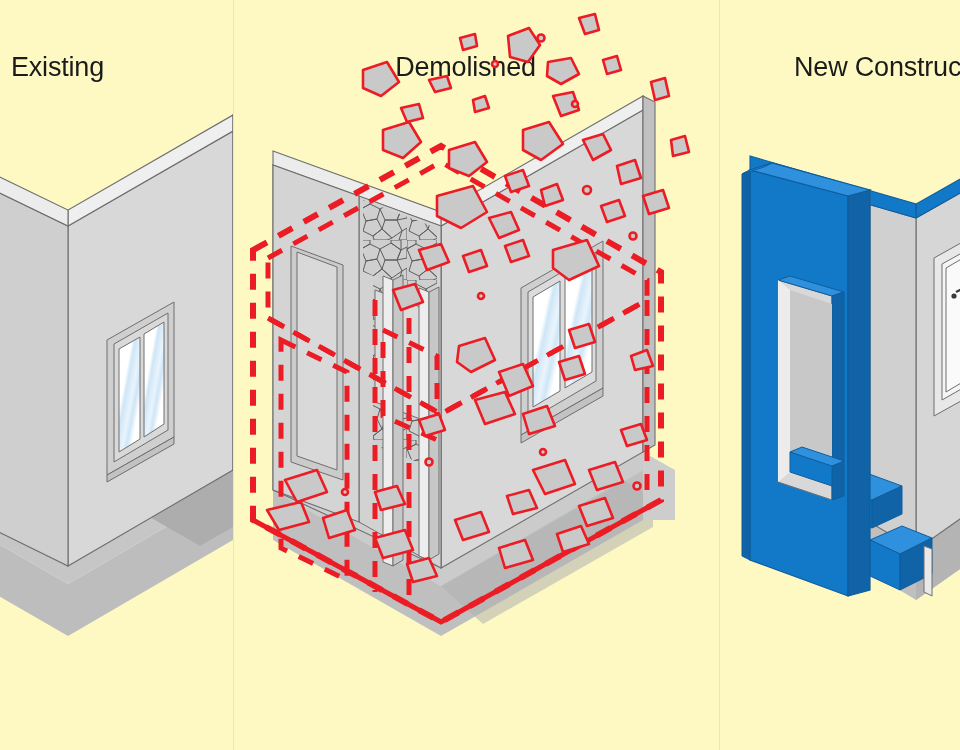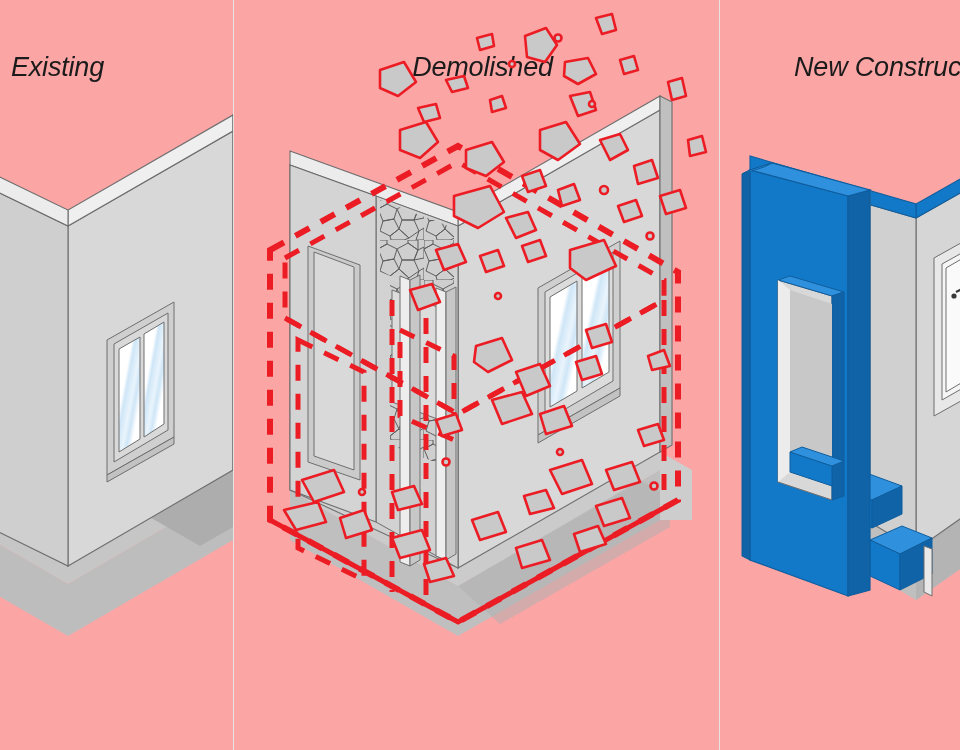--- a/index.html
+++ b/index.html
@@ -10,40 +10,39 @@
   body {
     width: 960px;
     height: 750px;
     overflow: hidden;
     font-family: "Liberation Sans", sans-serif;
   }
   #stage {
     position: relative;
     width: 960px;
     height: 750px;
-    background: #fca5a5;
-    font-style: italic;
+    background: #fef9c3;
   }
   .divider {
     position: absolute;
     top: 0;
     width: 1px;
     height: 750px;
     background: #e3e3e3;
   }
   #divider-left  { left: 233px; }
   #divider-right { left: 719px; }
 
   .panel {
     position: absolute;
     top: 0;
     height: 750px;
   }
   #panel-existing     { left: -118px; width: 351px; }
-  #panel-demolished   { left: 240px;  width: 485px; }
+  #panel-demolished   { left: 223px;  width: 485px; }
   #panel-construction { left: 720px;  width: 358px; }
 
   .panel-title {
     position: absolute;
     top: 52px;
     left: 0;
     width: 100%;
     text-align: center;
     font-family: "Liberation Sans", sans-serif;
     font-size: 27px;

